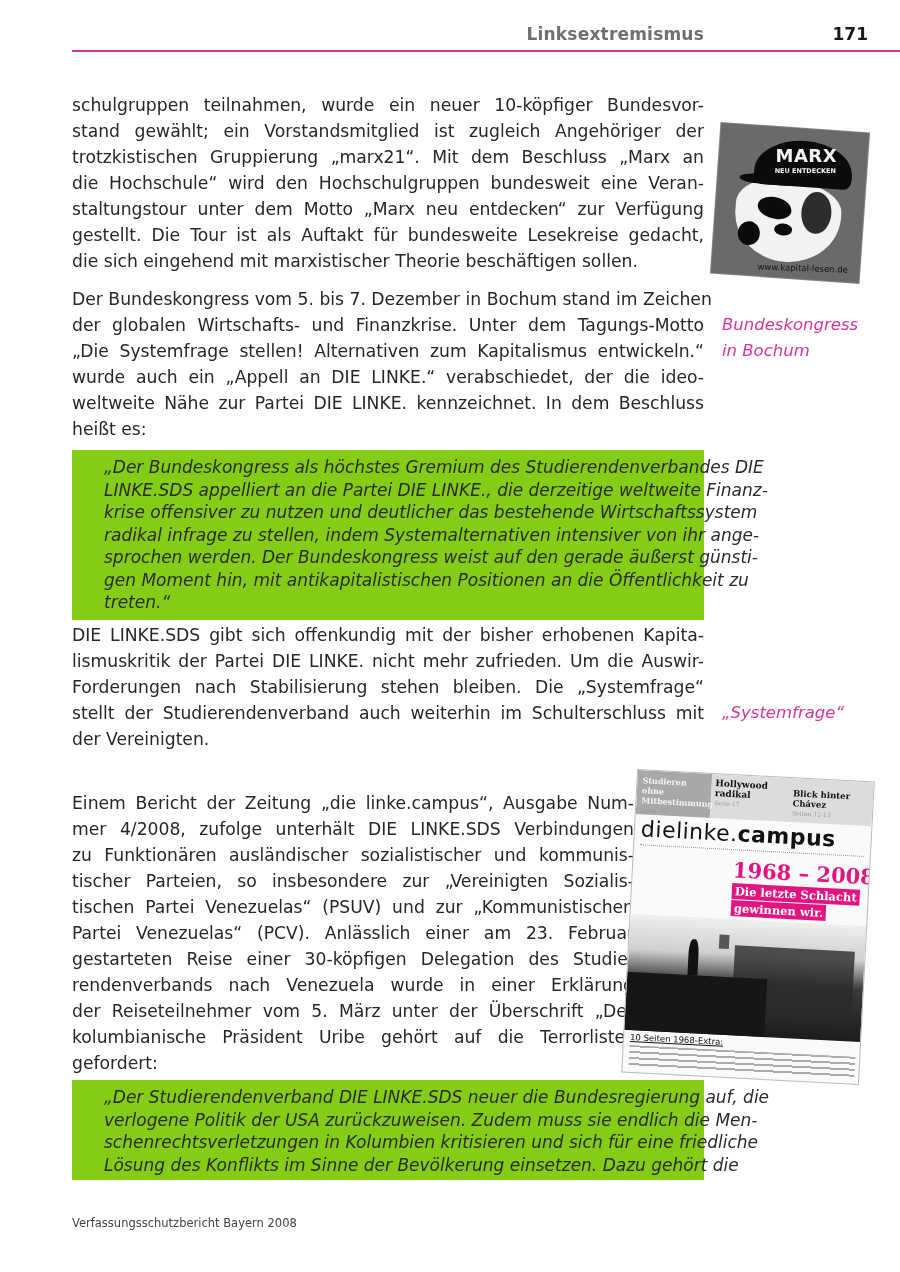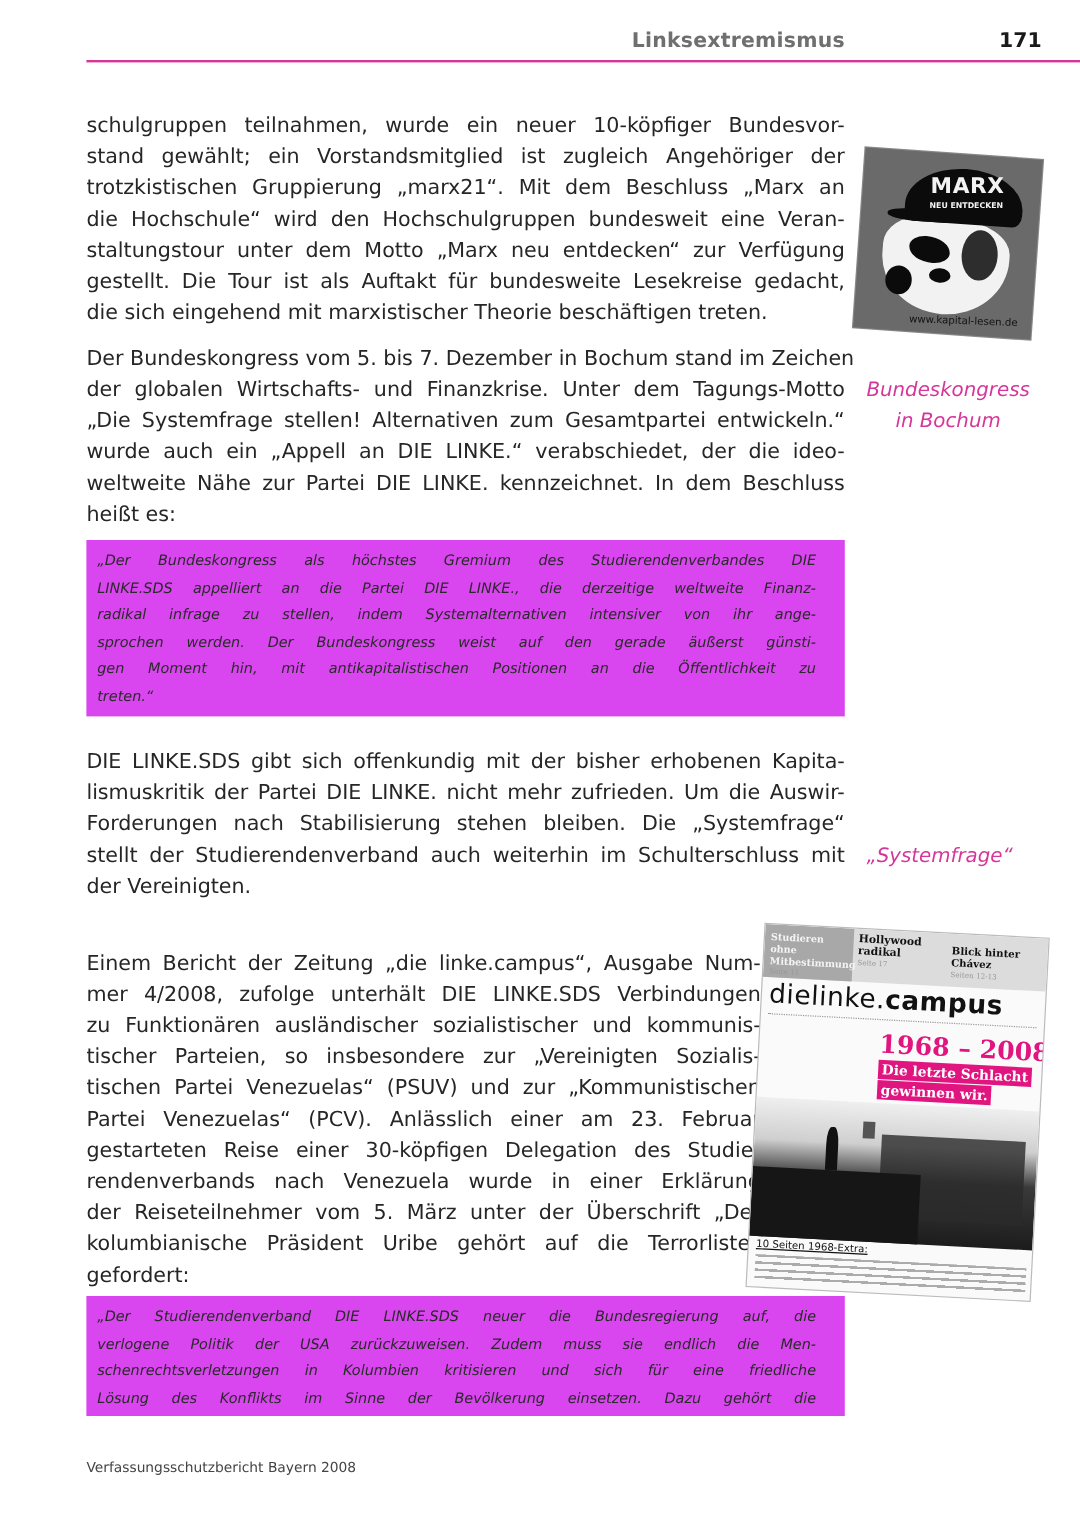--- a/index.html
+++ b/index.html
@@ -8,25 +8,25 @@
 
     .header { position: absolute; left: 72px; right: 0; top: 22px; height: 30px; }
     .header-title { position: absolute; right: 196px; top: 2px; font-size: 17px; font-weight: bold; color: #6f6f6f; letter-spacing: 0.2px; }
     .header-page { position: absolute; right: 32px; top: 2px; font-size: 17px; font-weight: bold; color: #1a1a1a; }
     .header-rule { position: absolute; left: 0; right: 0; top: 28px; height: 2px; background: #d6369a; }
 
     .body-text { position: absolute; left: 72px; font-size: 17.2px; line-height: 26px; color: #262626; text-align: justify; }
     .body-text span.line { display: block; text-align: justify; text-align-last: justify; white-space: nowrap; }
     .body-text span.line.last { text-align-last: left; }
 
-    .quote { position: absolute; left: 72px; width: 632px; background: #d946ef; padding: 6px 24px 6px 9px; font-style: italic; font-size: 12px; line-height: 22.5px; color: #2a2a2a; }
+    .quote { position: absolute; left: 72px; width: 632px; background: #84cc16; padding: 6px 24px 6px 32px; font-style: italic; font-size: 17px; line-height: 22.5px; color: #2a2a2a; }
     .quote span.line { display: block; text-align: justify; text-align-last: justify; white-space: nowrap; }
     .quote span.line.last { text-align-last: left; }
 
-    .margin-note { position: absolute; left: 722px; font-size: 16.5px; line-height: 26px; color: #d6369a; font-style: italic; text-align: center; }
+    .margin-note { position: absolute; left: 722px; font-size: 16.5px; line-height: 26px; color: #d6369a; font-style: italic; }
 
     .footer { position: absolute; left: 72px; top: 1216px; font-size: 11.5px; color: #444; }
 
     
     .marx-img { position: absolute; left: 716px; top: 128px; width: 148px; height: 150px; transform: rotate(4deg); background: #6a6a6a; overflow: hidden; box-shadow: 0 0 0 1px #888; }
     .marx-cap { position: absolute; left: 36px; top: 12px; width: 98px; height: 46px; background: #0b0b0b; border-radius: 50% 50% 8px 8px / 70% 70% 10px 10px; }
     .marx-cap-brim { position: absolute; left: 22px; top: 48px; width: 50px; height: 10px; background: #0b0b0b; border-radius: 40% 0 0 50%; }
     .marx-cap-text { position: absolute; left: 52px; top: 18px; width: 70px; text-align: center; color: #f3f3f3; font-weight: bold; font-size: 18px; line-height: 18px; font-family: "DejaVu Sans", sans-serif; letter-spacing: 0.5px; transform: rotate(-4deg); }
     .marx-cap-sub { position: absolute; left: 50px; top: 38px; width: 74px; text-align: center; color: #f3f3f3; font-weight: bold; font-size: 6.5px; transform: rotate(-4deg); }
     .marx-face { position: absolute; left: 20px; top: 54px; width: 106px; height: 80px; background: #f2f2f2; border-radius: 30% 45% 50% 50% / 30% 35% 60% 60%; }
@@ -67,53 +67,54 @@
   <div class="header-rule"></div>
 </div>
 
 <div class="body-text" style="top:92px; width:632px;">
   <span class="line">schulgruppen teilnahmen, wurde ein neuer 10-köpfiger Bundesvor-</span>
   <span class="line">stand gewählt; ein Vorstandsmitglied ist zugleich Angehöriger der</span>
   <span class="line">trotzkistischen Gruppierung „marx21“. Mit dem Beschluss „Marx an</span>
   <span class="line">die Hochschule“ wird den Hochschulgruppen bundesweit eine Veran-</span>
   <span class="line">staltungstour unter dem Motto „Marx neu entdecken“ zur Verfügung</span>
   <span class="line">gestellt. Die Tour ist als Auftakt für bundesweite Lesekreise gedacht,</span>
-  <span class="line last">die sich eingehend mit marxistischer Theorie beschäftigen treten.</span>
+  <span class="line last">die sich eingehend mit marxistischer Theorie beschäftigen sollen.</span>
 </div>
 
 <div class="marx-img">
   <div class="marx-face"></div>
   <div class="marx-shade1"></div>
   <div class="marx-shade2"></div>
   <div class="marx-shade3"></div>
   <div class="marx-shade4"></div>
   <div class="marx-cap-brim"></div>
   <div class="marx-cap"></div>
   <div class="marx-cap-text">MARX</div>
   <div class="marx-cap-sub">NEU ENTDECKEN</div>
   <div class="marx-url">www.kapital-lesen.de</div>
 </div>
 
 <div class="body-text" style="top:286px; width:632px;">
   <span class="line">Der Bundeskongress vom 5. bis 7. Dezember in Bochum stand im Zeichen</span>
   <span class="line">der globalen Wirtschafts- und Finanzkrise. Unter dem Tagungs-Motto</span>
-  <span class="line">„Die Systemfrage stellen! Alternativen zum Gesamtpartei entwickeln.“</span>
+  <span class="line">„Die Systemfrage stellen! Alternativen zum Kapitalismus entwickeln.“</span>
   <span class="line">wurde auch ein „Appell an DIE LINKE.“ verabschiedet, der die ideo-</span>
   <span class="line">weltweite Nähe zur Partei DIE LINKE. kennzeichnet. In dem Beschluss</span>
   <span class="line last">heißt es:</span>
 </div>
 
 <div class="margin-note" style="top:312px;">
   <div>Bundeskongress</div>
   <div>in Bochum</div>
 </div>
 
 <div class="quote" style="top:450px;">
   <span class="line">„Der Bundeskongress als höchstes Gremium des Studierendenverbandes DIE</span>
   <span class="line">LINKE.SDS appelliert an die Partei DIE LINKE., die derzeitige weltweite Finanz-</span>
+  <span class="line">krise offensiver zu nutzen und deutlicher das bestehende Wirtschaftssystem</span>
   <span class="line">radikal infrage zu stellen, indem Systemalternativen intensiver von ihr ange-</span>
   <span class="line">sprochen werden. Der Bundeskongress weist auf den gerade äußerst günsti-</span>
   <span class="line">gen Moment hin, mit antikapitalistischen Positionen an die Öffentlichkeit zu</span>
   <span class="line last">treten.“</span>
 </div>
 
 <div class="body-text" style="top:622px; width:632px;">
   <span class="line">DIE LINKE.SDS gibt sich offenkundig mit der bisher erhobenen Kapita-</span>
   <span class="line">lismuskritik der Partei DIE LINKE. nicht mehr zufrieden. Um die Auswir-</span>
   <span class="line">Forderungen nach Stabilisierung stehen bleiben. Die „Systemfrage“</span>

